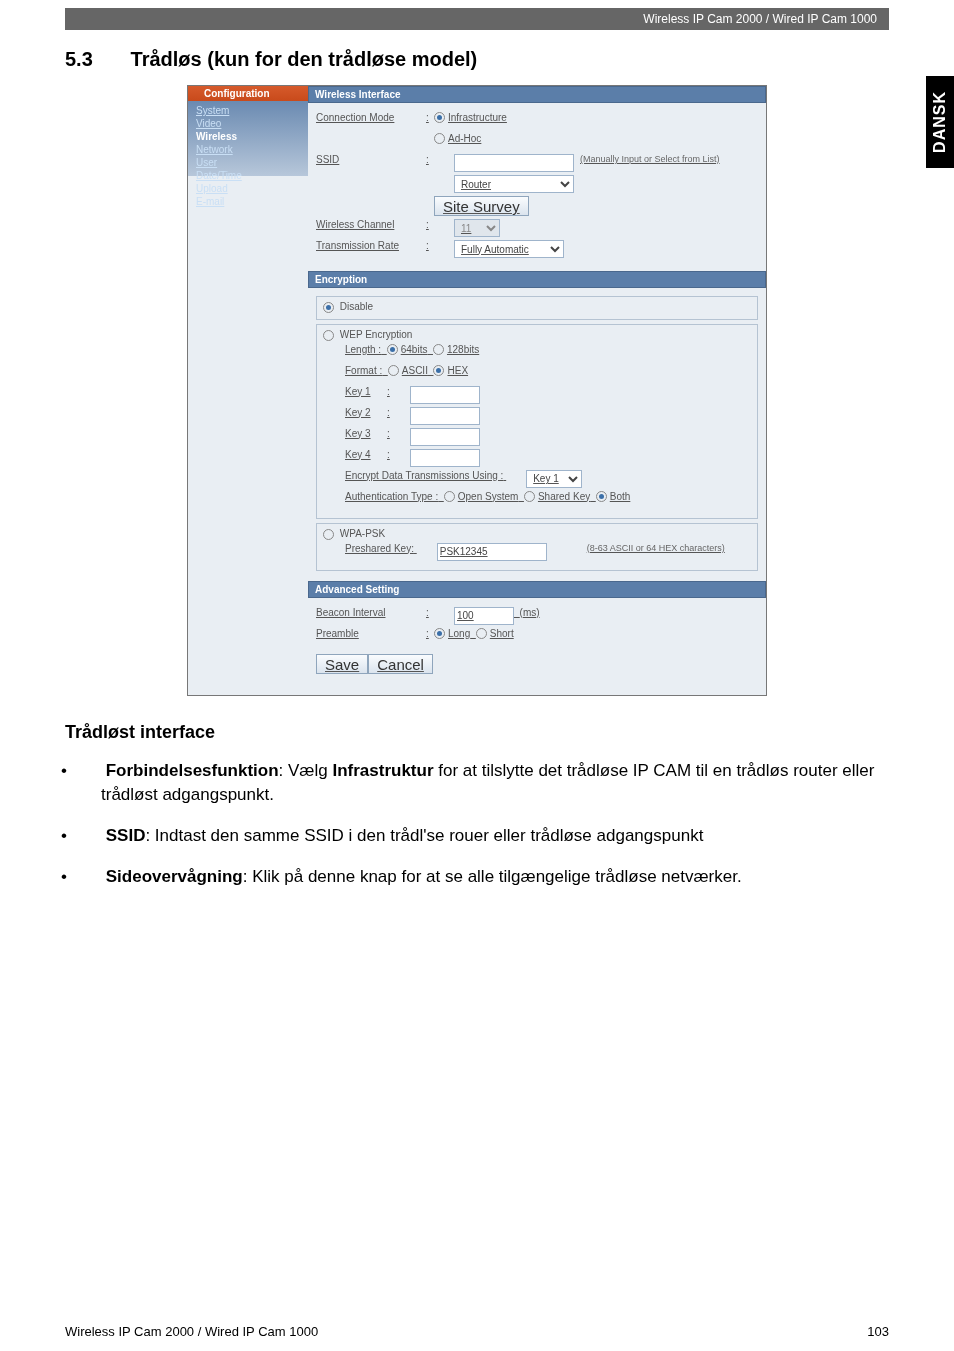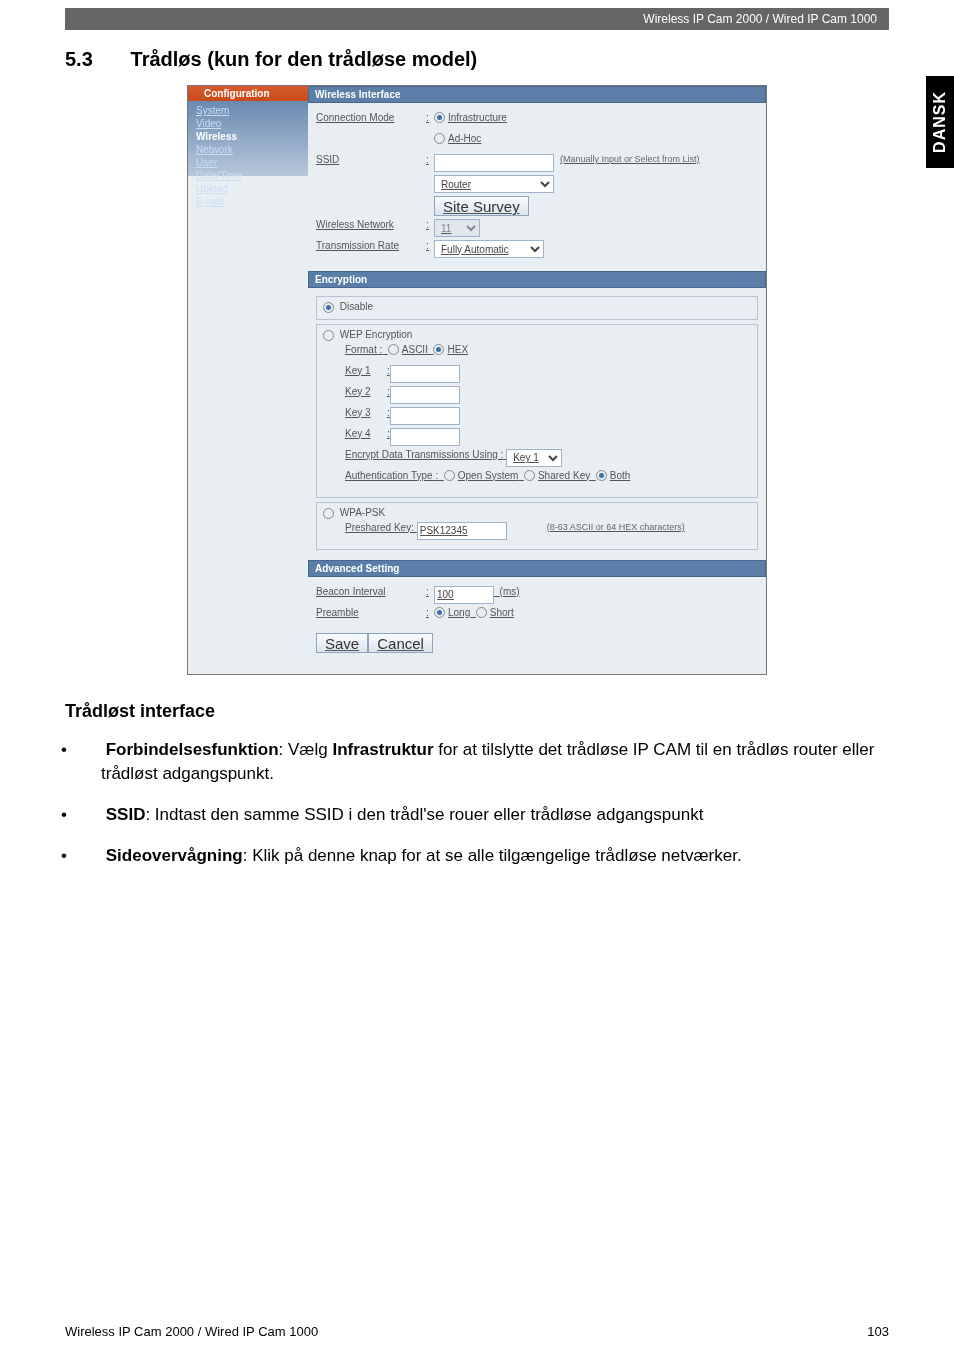--- a/index.html
+++ b/index.html
@@ -101,20 +101,21 @@
   .lbl { width: 110px; color: #555; }
   .colon { width: 8px; }
   .hint { color: #666; font-size: 9px; margin-left: 6px; }
   input.txt, select.sel {
     font-size: 10px;
     padding: 1px 2px;
     border: 1px solid #9fb4cb;
     background: #fff;
     color: #444;
     height: 18px;
+    margin-left: 20px;
   }
   input.txt.disabled, select.sel.disabled { background: #e0e6ec; color: #888; }
   .btn {
     font-size: 15px;
     padding: 1px 8px;
     border: 1px solid #8fa5bc;
     background: linear-gradient(#fafcfe, #dbe4ee);
     color: #333;
     cursor: pointer;
     height: 20px;
@@ -230,21 +231,21 @@
               <select class="sel" style="width:120px">
                 <option>Router</option>
               </select>
             </div>
             <div class="row">
               <span class="lbl"></span>
                 <span class="colon"></span>
               <button class="btn">Site Survey</button>
             </div>
             <div class="row">
-              <span class="lbl">Wireless Network</span>
+              <span class="lbl">Wireless Channel</span>
               <span class="colon">:</span>
               <select class="sel disabled" style="width:46px">
                 <option>11</option>
               </select>
             </div>
             <div class="row">
               <span class="lbl">Transmission Rate</span>
               <span class="colon">:</span>
               <select class="sel" style="width:110px">
                 <option>Fully Automatic</option>
@@ -255,20 +256,27 @@
           <div class="panel-title">Encryption</div>
           <div class="panel-body" style="padding-top:4px">
             <div class="box">
               <span class="radio checked"></span>
               <span>Disable</span>
             </div>
             <div class="box">
               <span class="radio"></span>
               <span>WEP Encryption</span>
               <div class="sub">
+                <div class="row">
+                  <span>Length :</span>&nbsp;&nbsp;
+                  <span class="radio checked"></span>
+                  <span>64bits</span>&nbsp;&nbsp;
+                  <span class="radio"></span>
+                  <span>128bits</span>
+                </div>
                 <div class="row">
                   <span>Format :</span>&nbsp;&nbsp;
                   <span class="radio"></span>
                   <span>ASCII</span>&nbsp;&nbsp;
                   <span class="radio checked"></span>
                   <span>HEX</span>
                 </div>
                 <div class="row"><span style="width:42px">Key 1</span> : <input class="txt" style="width: 70px;"></div>
                 <div class="row"><span style="width:42px">Key 2</span> : <input class="txt" style="width: 70px;"></div>
                 <div class="row"><span style="width:42px">Key 3</span> : <input class="txt" style="width: 70px;"></div>
@@ -286,21 +294,21 @@
                   <span class="radio checked"></span>
                   <span>Both</span>
                 </div>
               </div>
             </div>
             <div class="box">
               <span class="radio"></span>
               <span>WPA-PSK</span>
               <div class="sub row">
                 <span>Preshared Key:</span>&nbsp;
-                <input class="txt" style="width: 90px;" value="PSK12345">
+                <input class="txt" style="width: 110px;" value="PSK12345">
                 <span class="hint" style="margin-left:40px">(8-63 ASCII or 64 HEX characters)</span>
               </div>
             </div>
           </div>
 
           <div class="panel-title">Advanced Setting</div>
           <div class="panel-body">
             <div class="row">
               <span class="lbl">Beacon Interval</span>
               <span class="colon">:</span>

